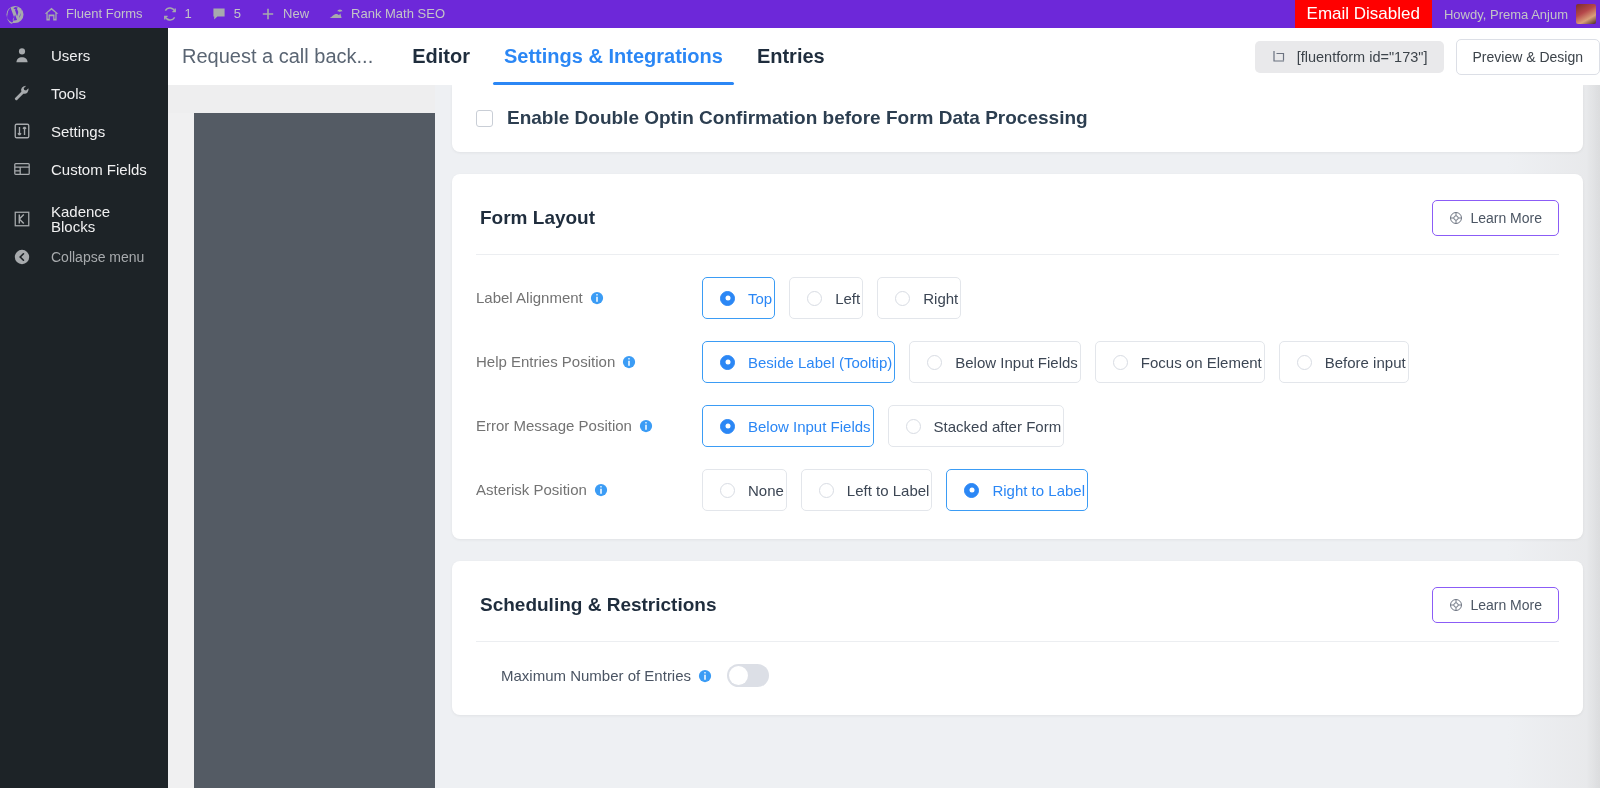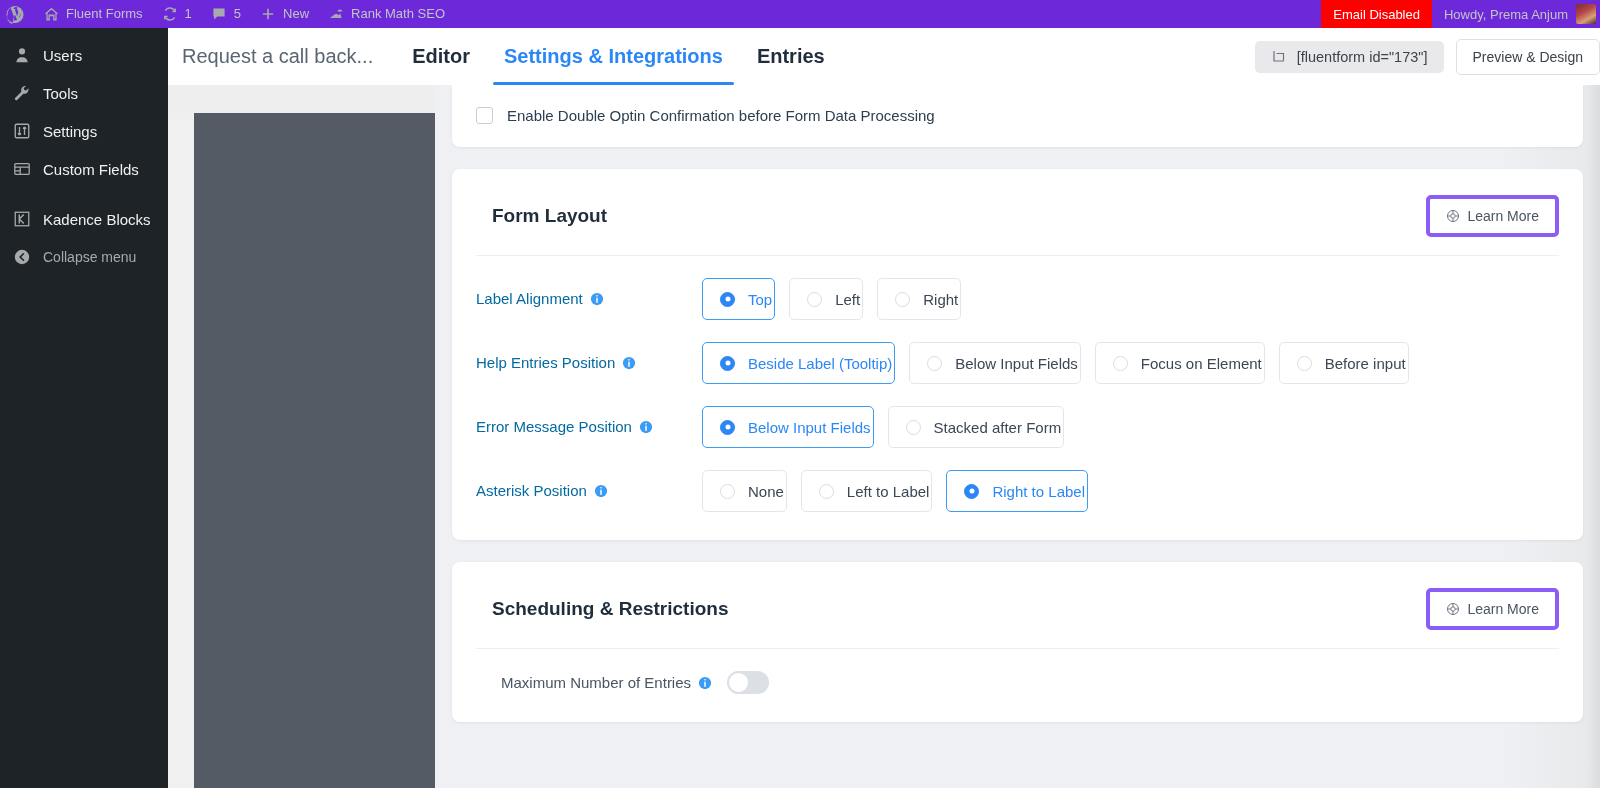--- a/index.html
+++ b/index.html
@@ -22,42 +22,42 @@
   .ab-item {
     display: flex; align-items: center; gap: 6px;
     padding: 0 9px; color: #c3c4c7; white-space: nowrap;
     font-size: 13px; line-height: 28px;
   }
   .ab-item.first { padding-left: 6px; }
   .ab-spacer { flex: 1; }
   .ab-email-disabled {
     background: #ff0000; color: #ffffff; font-weight: 400;
     display: flex; align-items: center; padding: 0 12px;
-    font-size: 13px;
+    font-size: 17px;
     margin-left: 38px;
   }
   .ab-howdy { display: flex; align-items: center; gap: 8px; padding: 0 4px 0 12px; }
   .ab-avatar {
     width: 20px; height: 20px; border-radius: 2px;
     background: linear-gradient(150deg,#7a2c2c 0%, #b5474a 40%, #d9a07a 70%, #4a2a25 100%);
     display: block;
   }
   .ab-icon { display: inline-flex; align-items: center; justify-content: center;
              width: 18px; height: 18px; color: #a7aaad; }
   .ab-icon svg { display:block; }
 
   
   #adminmenu {
     position: absolute; top: 28px; left: 0;
     width: 168px; height: 760px;
     background: #1d2327;
     padding-top: 8px;
   }
   .menu-item {
-    display: flex; align-items: center; gap: 11px;
+    display: flex; align-items: center; gap: 19px;
     height: 38px; padding: 0 10px 0 12px;
     color: #f0f0f1; font-size: 15px; line-height: 1;
   }
   .menu-item .mi-icon {
     width: 20px; height: 20px; flex: none;
     display: flex; align-items: center; justify-content: center;
     color: #a7aaad;
   }
   .menu-item .mi-icon svg { display: block; }
   .menu-gap { height: 12px; }
@@ -124,40 +124,40 @@
   .card-top-clip { border-radius: 0 0 8px 8px; }
 
   .optin-row {
     display: flex; align-items: center; gap: 14px;
     padding: 22px 0 23px 24px;
   }
   .wp-checkbox {
     width: 17px; height: 17px; border: 1px solid #c9ced6;
     border-radius: 3px; background: #fff; flex: none;
   }
-  .optin-label { font-size: 15px; color: #2c3e50; font-weight: 400; }
+  .optin-label { font-size: 19px; color: #2c3e50; font-weight: 700; }
 
   .card-header {
     display: flex; align-items: center;
-    padding: 26px 24px 0 40px;
+    padding: 26px 24px 0 28px;
   }
   .card-title { font-size: 19px; font-weight: 700; color: #1f2d3d; }
   .learn-more {
     margin-left: auto;
     display: inline-flex; align-items: center; gap: 7px;
-    border: 4px solid #8b5cf6; border-radius: 5px; background: #fff;
+    border: 1px solid #8b5cf6; border-radius: 5px; background: #fff;
     padding: 9px 16px; font-size: 14px; color: #4b5563; white-space: nowrap;
   }
   .learn-more .lm-icon { width: 14px; height: 14px; color: #6b7280; display:block; }
   .card-divider { height: 1px; background: #eceef1; margin: 18px 24px 0 24px; }
 
   .setting-row { display: flex; align-items: flex-start; padding: 22px 24px 0 24px; }
   .setting-label {
     width: 226px; flex: none; padding-top: 12px;
-    font-size: 15px; color: #0369a1;
+    font-size: 15px; color: #737373;
     display: flex; align-items: center; gap: 7px;
   }
   .info-icon { width: 14px; height: 14px; display:block; color:#3b9cf5; flex:none; }
   .radio-group { display: flex; flex-wrap: wrap; gap: 12px 14px; max-width: 880px; }
   .radio-pill {
     display: inline-flex; align-items: center; gap: 13px;
     border: 1px solid #e3e6eb; border-radius: 5px; background: #fff;
     padding: 11px 2px 11px 17px;
     font-size: 15px; color: #3c4654; white-space: nowrap;
     min-height: 42px;

